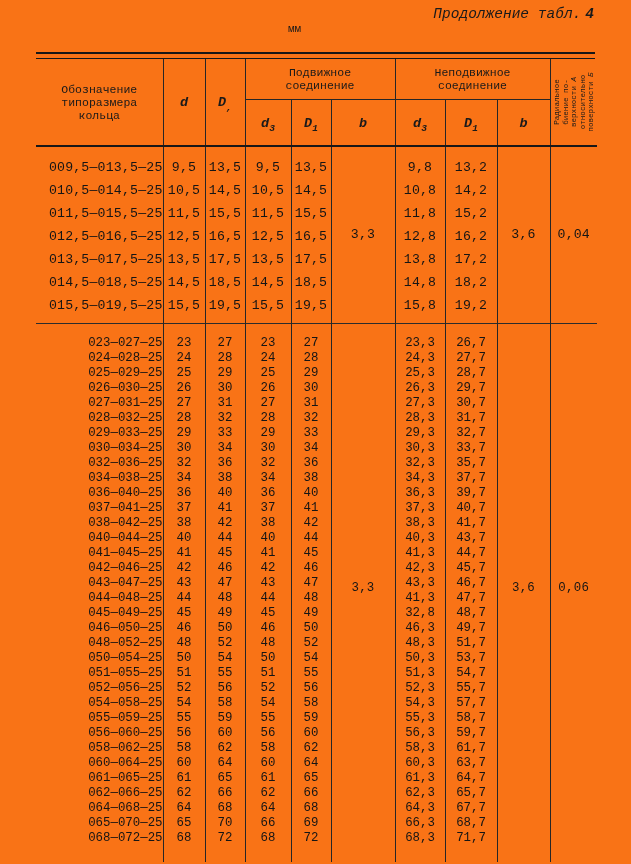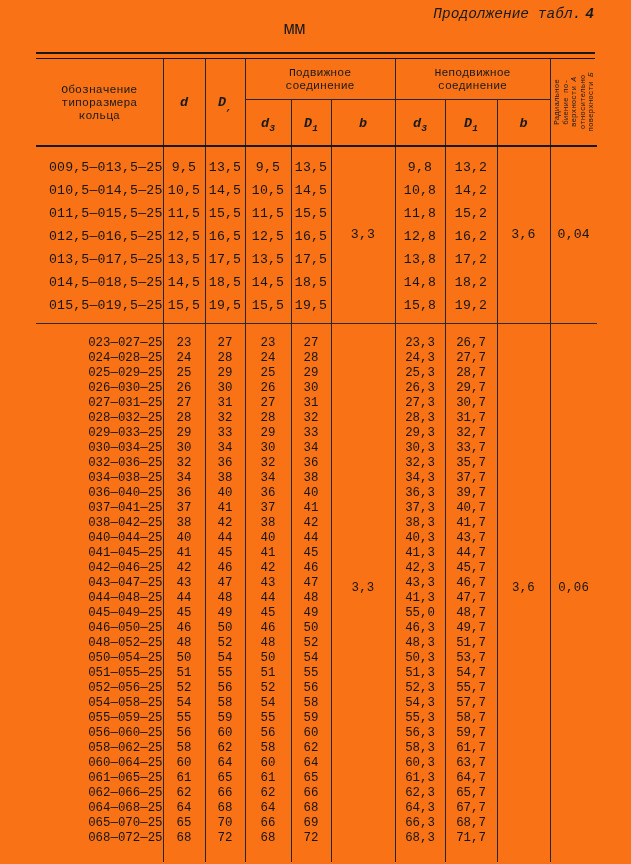--- a/index.html
+++ b/index.html
@@ -3,21 +3,21 @@
 <meta charset="utf-8">
 <style>
   html,body{margin:0;padding:0;background:#d9d9d6;}
   .page{
     position:relative;width:631px;height:864px;background:#f97316;
     font-family:Liberation Mono, monospace;color:#1a1a1a;
     overflow:hidden;box-sizing:border-box;
   }
   .title{margin:6px 37px 0 0;text-align:right;font-style:italic;font-size:14.5px;line-height:16px;}
   .title .num{font-weight:700;margin-left:4px;}
-  .units{width:561px;margin:1px 0 16px 36px;text-align:center;font-size:18px;line-height:13px;transform:translateX(-22px);}
+  .units{width:561px;margin:1px 0 16px 36px;text-align:center;font-size:11px;line-height:13px;transform:translateX(-22px);}
   .toprule{margin:3px 0 0 36px;width:559px;height:4px;border-top:2.5px solid #181818;border-bottom:1.5px solid #181818;}
   table{margin:0 0 0 36px;width:561px;border-collapse:collapse;table-layout:fixed;}
   th,td{padding:0;}
   .bl{border-left:1px solid #262626;}
   thead{border-bottom:2.5px solid #181818;}
   thead th{font-weight:normal;text-align:center;vertical-align:middle;}
   tr.hr1 th{height:40px;}
   tr.hr2 th{height:45px;}
   .h-des{font-size:11.5px;line-height:13px;}
   .h-des span{display:inline-block;max-width:100px;}
@@ -352,21 +352,21 @@
           <td class="c-D1m bl">48</td>
           <td class="c-d3f bl">41,3</td>
           <td class="c-D1f bl">47,7</td>
         </tr>
         <tr style="height: 15px;">
           <td class="c-des">045—049—25</td>
           <td class="c-d bl">45</td>
           <td class="c-D bl">49</td>
           <td class="c-d3m bl">45</td>
           <td class="c-D1m bl">49</td>
-          <td class="c-d3f bl">55,0</td>
+          <td class="c-d3f bl">32,8</td>
           <td class="c-D1f bl">48,7</td>
         </tr>
         <tr style="height: 15px;">
           <td class="c-des">046—050—25</td>
           <td class="c-d bl">46</td>
           <td class="c-D bl">50</td>
           <td class="c-d3m bl">46</td>
           <td class="c-D1m bl">50</td>
           <td class="c-d3f bl">46,3</td>
           <td class="c-D1f bl">49,7</td>

